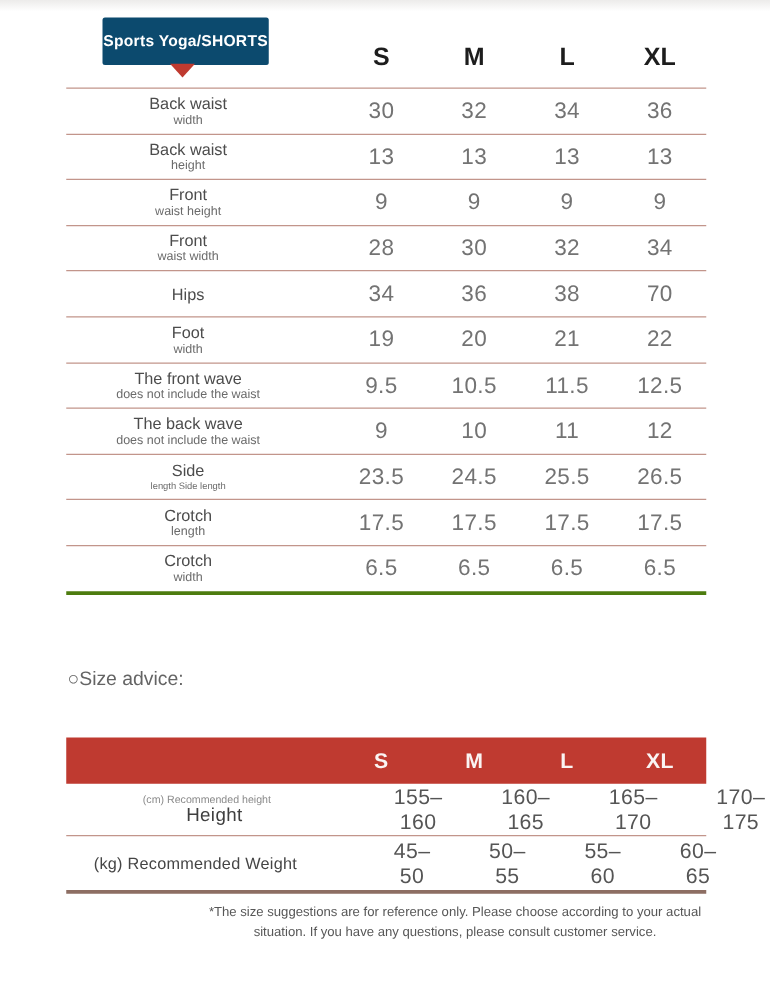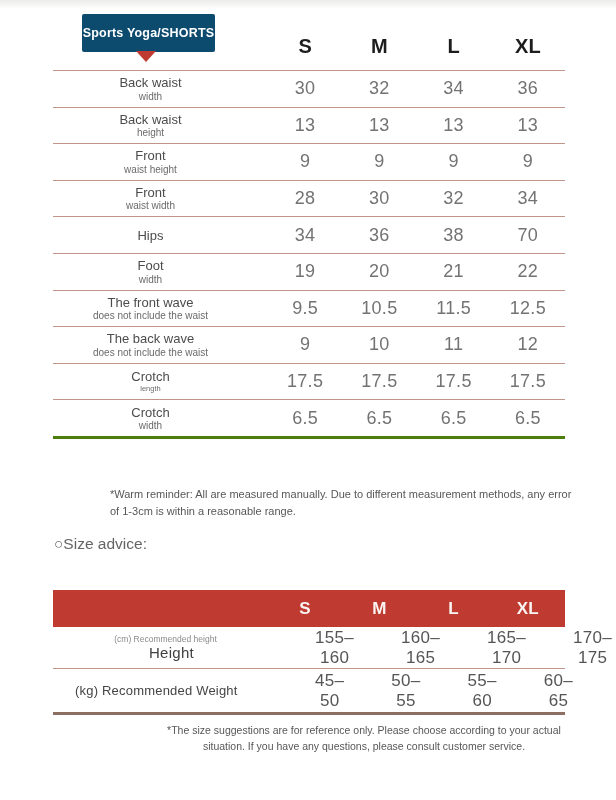--- a/index.html
+++ b/index.html
@@ -162,20 +162,30 @@
       <div class="m-label">
         <div class="main">The back wave</div>
         <div class="sub">does not include the waist</div>
       </div>
       <div class="m-val">9</div>
       <div class="m-val">10</div>
       <div class="m-val">11</div>
       <div class="m-val">12</div>
     </div>
 
+    <div class="m-row cols-grid">
+      <div class="m-label">
+        <div class="main">Side</div>
+        <div class="sub">length Side length</div>
+      </div>
+      <div class="m-val">23.5</div>
+      <div class="m-val">24.5</div>
+      <div class="m-val">25.5</div>
+      <div class="m-val">26.5</div>
+    </div>
 
     <div class="m-row cols-grid">
       <div class="m-label">
         <div class="main">Crotch</div>
         <div class="sub">length</div>
       </div>
       <div class="m-val">17.5</div>
       <div class="m-val">17.5</div>
       <div class="m-val">17.5</div>
       <div class="m-val">17.5</div>
@@ -187,21 +197,20 @@
         <div class="sub">width</div>
       </div>
       <div class="m-val">6.5</div>
       <div class="m-val">6.5</div>
       <div class="m-val">6.5</div>
       <div class="m-val">6.5</div>
     </div>
 
   </div>
 
-  <div class="reminder">*Warm reminder: All are measured manually. Due to different measurement methods, any error of 1-3cm is within a reasonable range.</div>
 
   <div class="advice-heading">○Size advice:</div>
 
   <div class="a-table">
     <div class="a-bar cols-grid">
       <div></div>
       <div class="col-letter">S</div>
       <div class="col-letter">M</div>
       <div class="col-letter">L</div>
       <div class="col-letter">XL</div>

